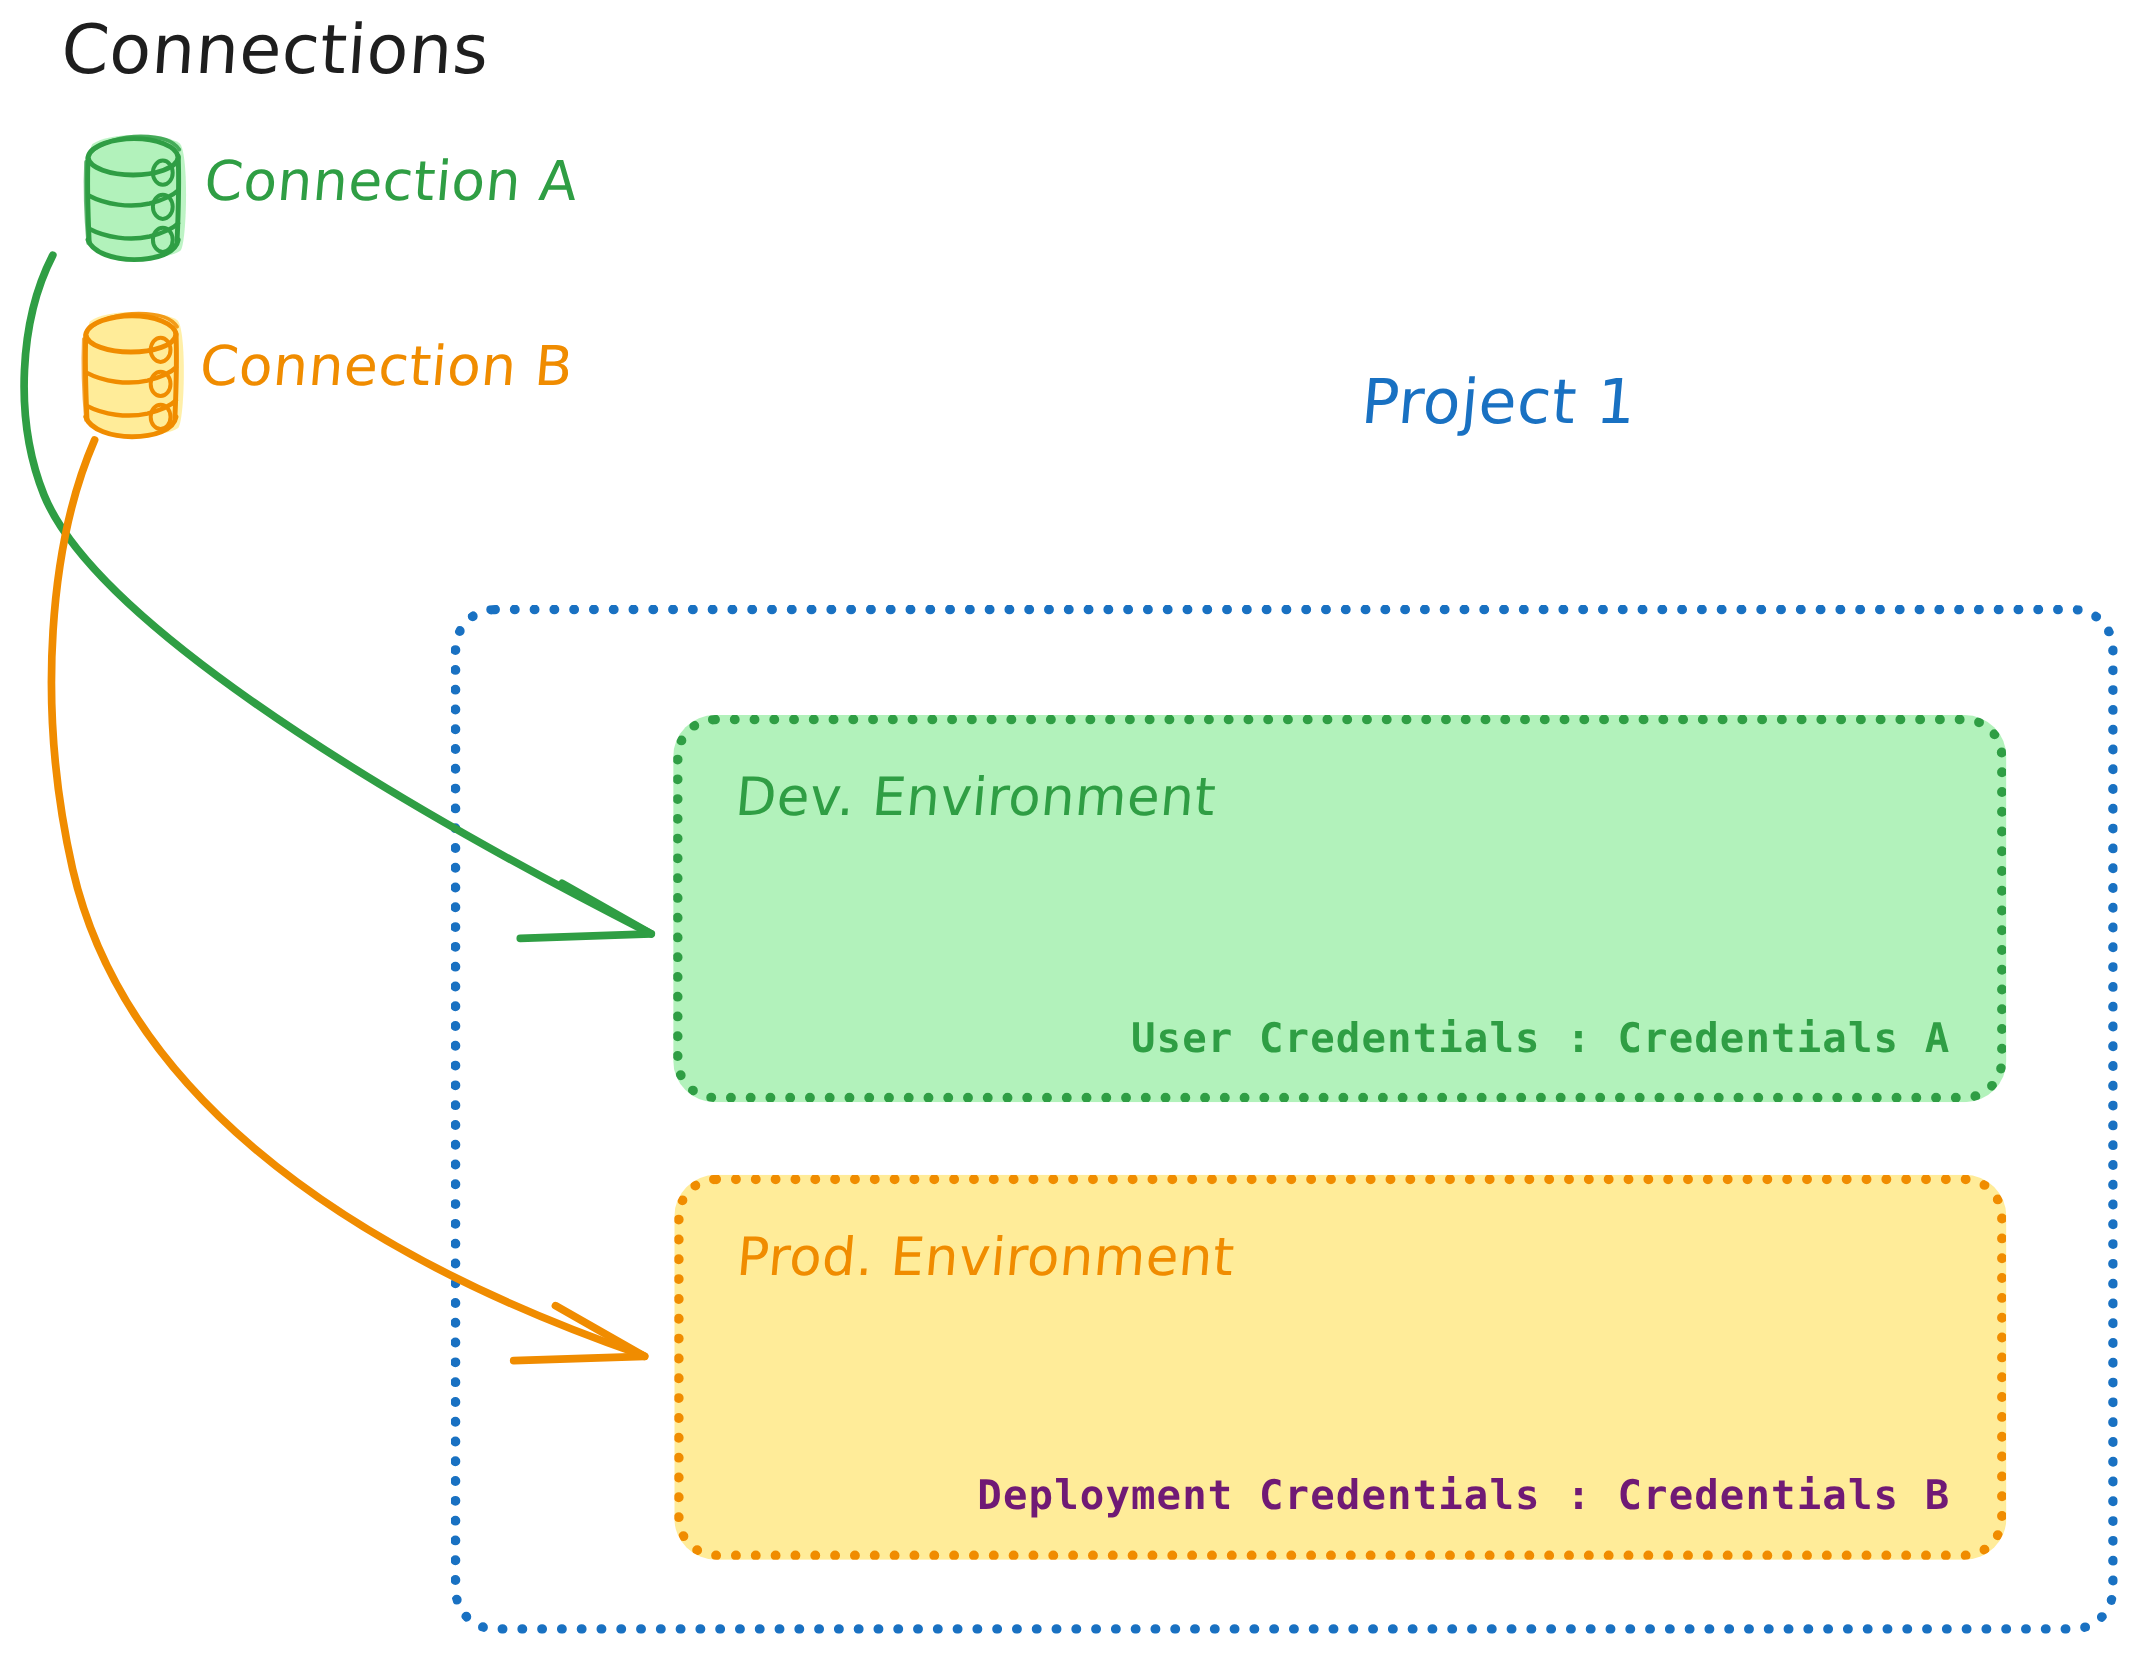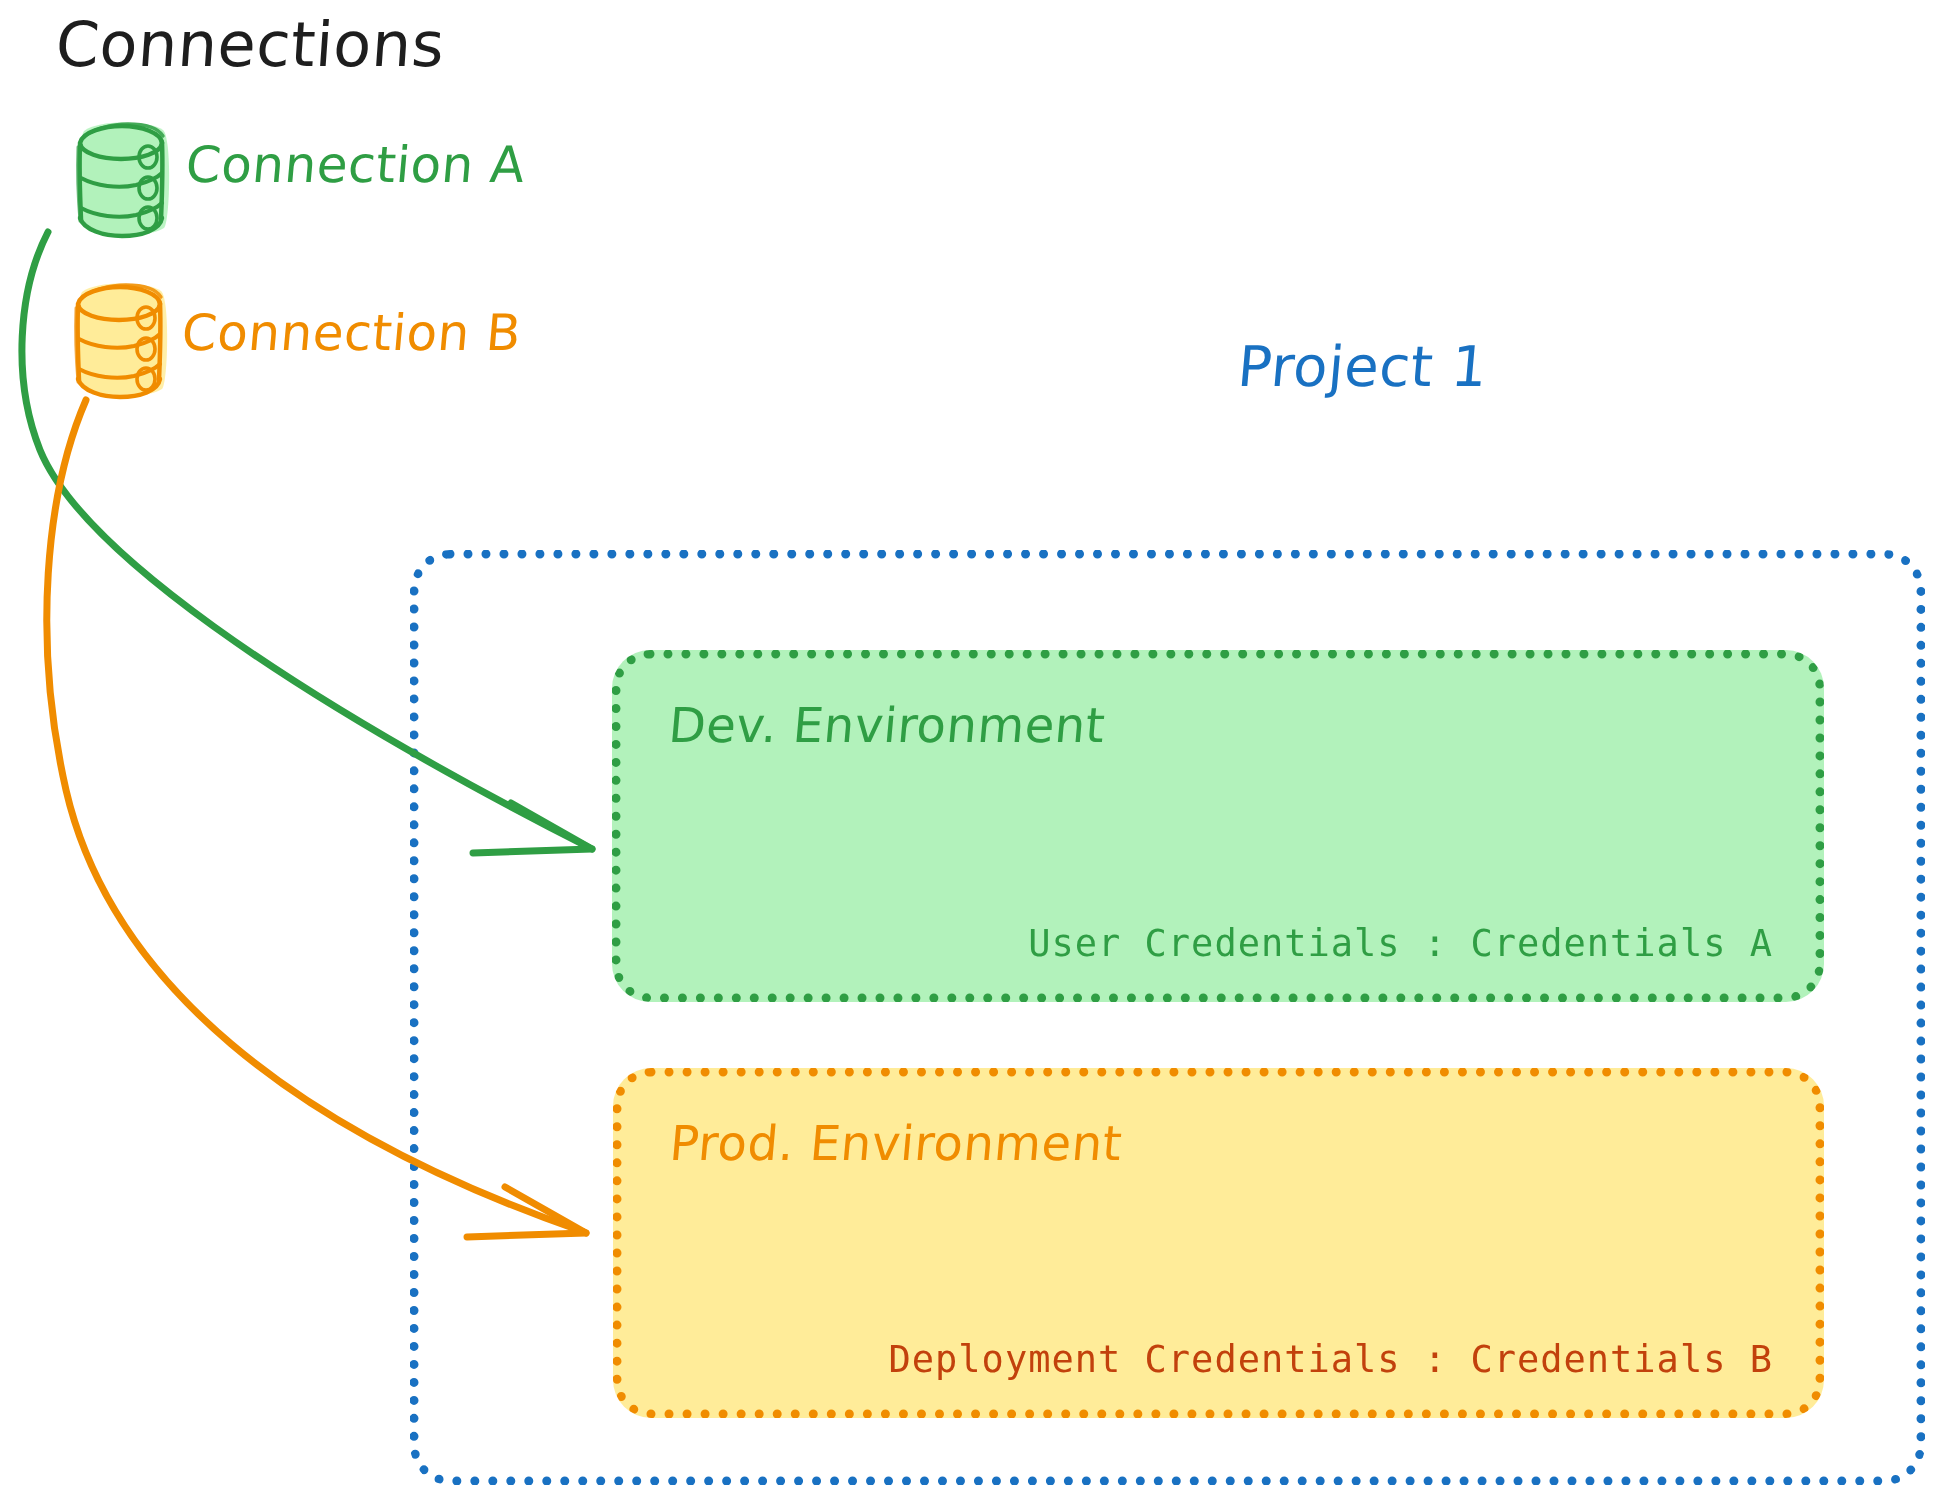--- a/index.html
+++ b/index.html
@@ -19,21 +19,21 @@
   
   .hand {
     font-family: "DejaVu Sans", sans-serif;
     font-weight: 400;
     letter-spacing: 0.5px;
     white-space: nowrap;
     user-select: none;
   }
   .mono {
     font-family: "DejaVu Sans Mono", monospace;
-    font-weight: 400;
+    font-weight: 700;
     white-space: nowrap;
     user-select: none;
   }
 
   #title-connections {
     position: absolute;
     left: 56px;
     top: 8px;
     font-size: 62px;
     color: #1e1e1e;
@@ -114,21 +114,21 @@
   #env-prod .env-title { color: #f08c00; }
 
   .env-cred {
     position: absolute;
     right: 42px;
     bottom: 28px;
     font-size: 37px;
     letter-spacing: 1px;
   }
   #env-dev .env-cred { color: #2f9e44; }
-  #env-prod .env-cred { color: #c2410c; }
+  #env-prod .env-cred { color: #701a75; }
 
   
   .svg-layer {
     position: absolute;
     left: 0;
     top: 0;
     width: 1948px;
     height: 1506px;
     pointer-events: none;
   }

